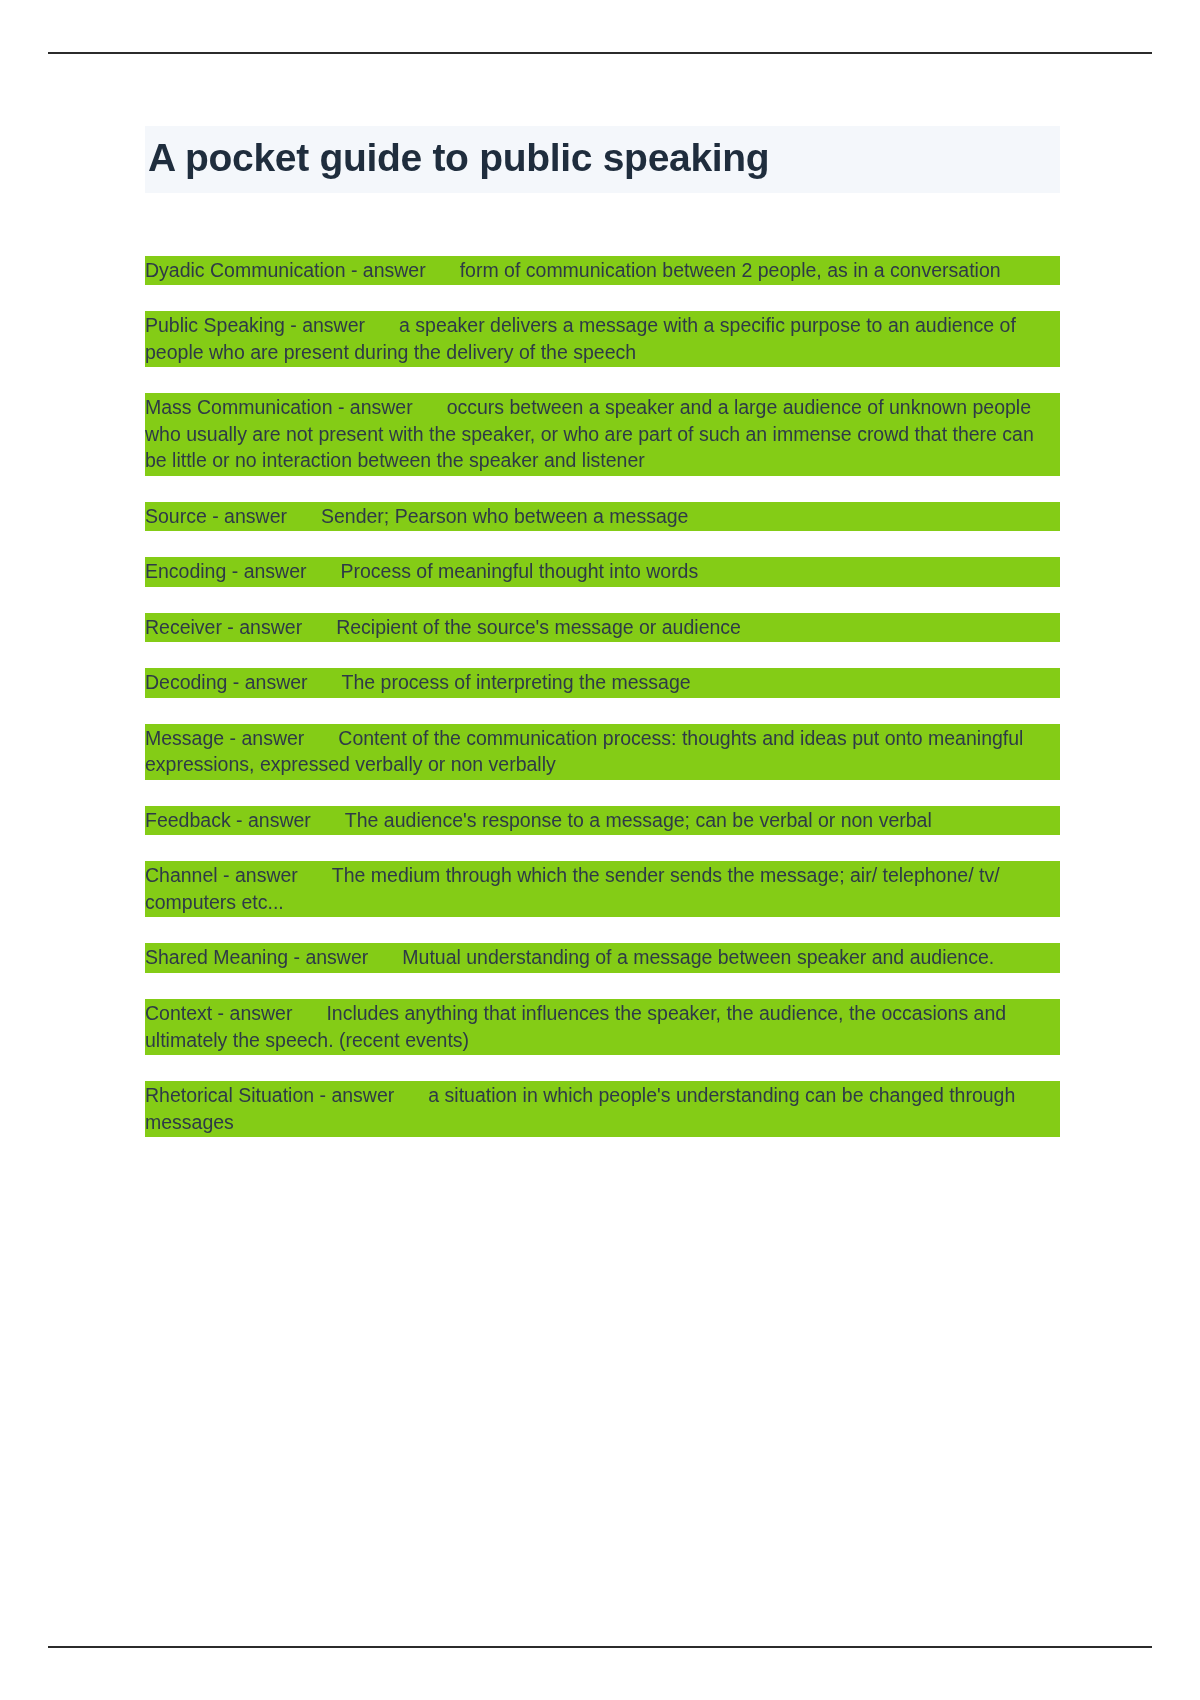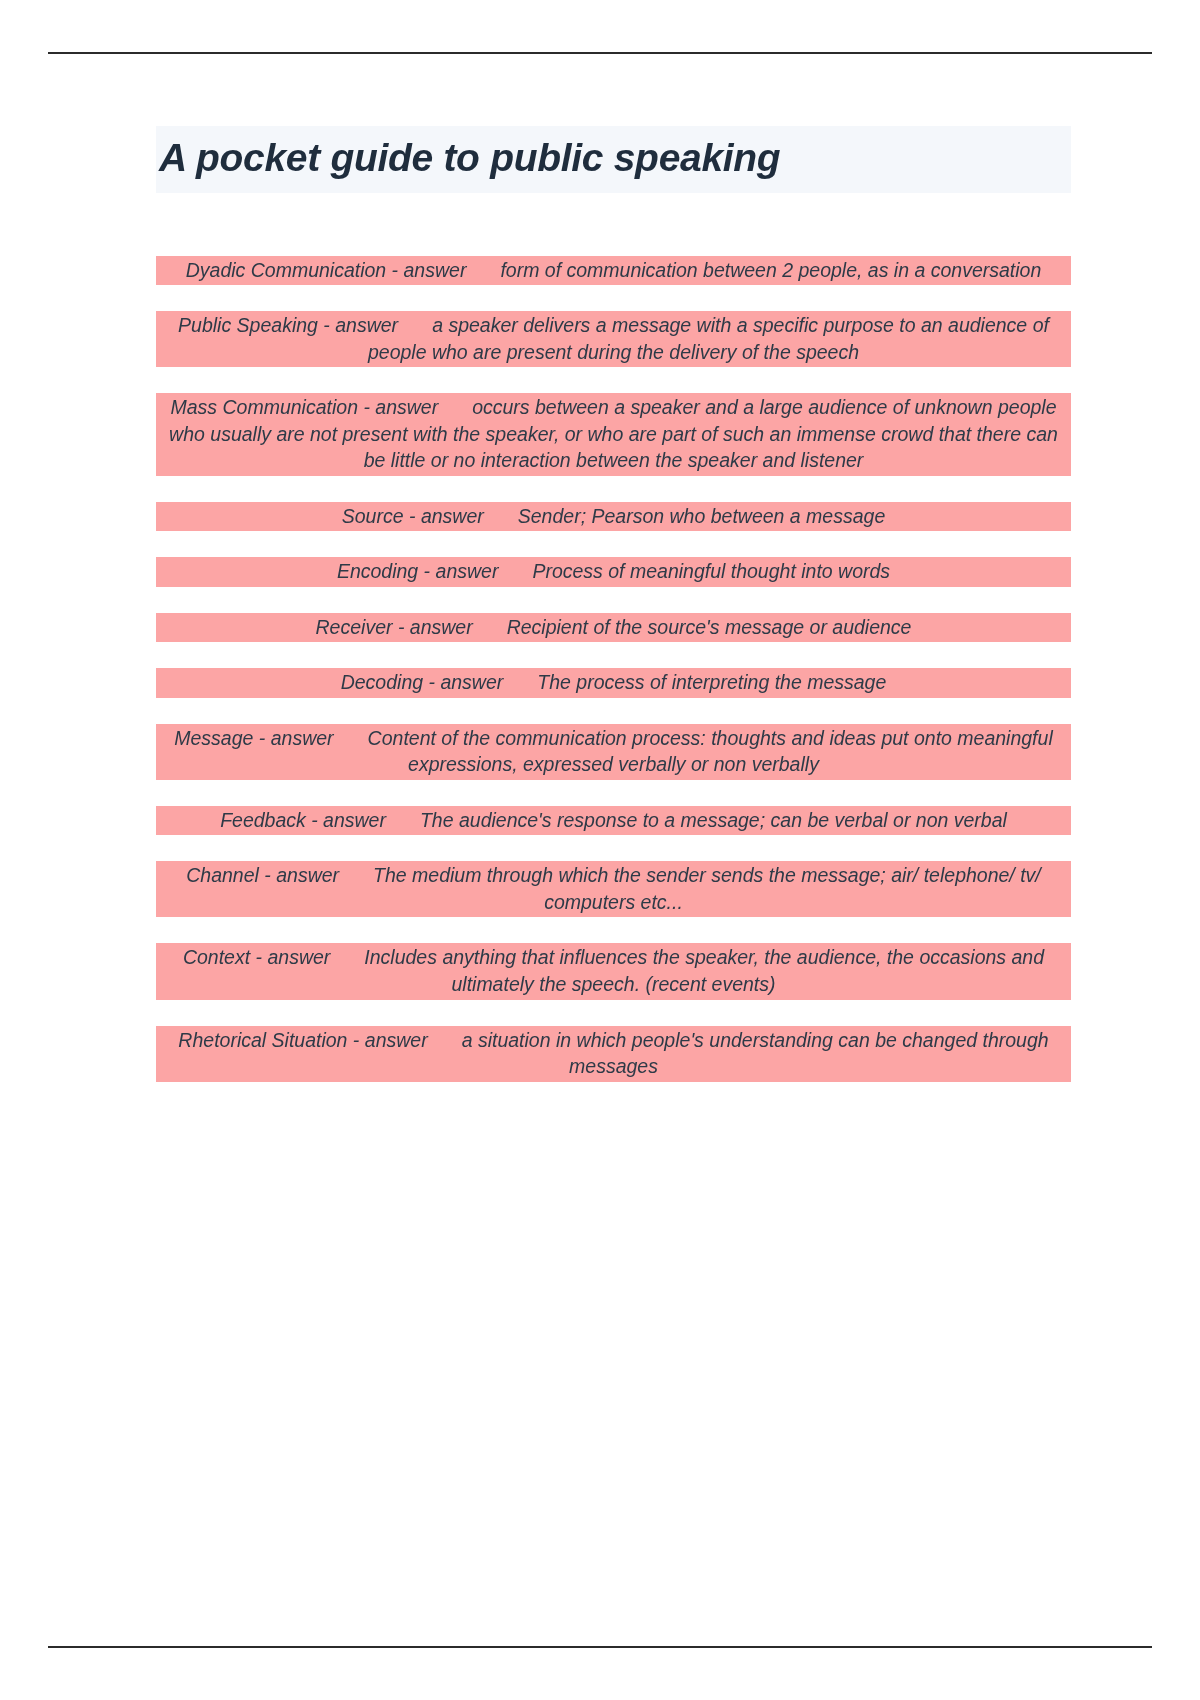--- a/index.html
+++ b/index.html
@@ -25,24 +25,23 @@
     left: 48px;
     right: 48px;
     height: 0;
     border-top: 2px solid #2b2b2b;
   }
   .rule-top { top: 52px; }
   .rule-bottom { top: 1646px; }
 
   .content {
     position: absolute;
-    left: 156px;
+    left: 145px;
     top: 126px;
     width: 915px;
-    font-style: italic;
   }
 
   .doc-title {
     display: inline-block;
     font-size: 39px;
     font-weight: bold;
     color: #1f2d3d;
     background: #f4f7fb;
     letter-spacing: -0.3px;
     line-height: 1.25;
@@ -54,24 +53,23 @@
 
   .qa-list {
     margin-top: 63px;
   }
 
   .qa-item {
     margin-bottom: 26px;
     font-size: 19.5px;
     line-height: 1.36;
     color: #2e3a47;
-    background: #fca5a5;
+    background: #84cc16;
     display: block;
     padding: 1px 0 2px 0;
-    text-align: center;
   }
 
   .qa-item .term {
     color: #2e3a47;
   }
   .qa-item .sep {
     display: inline-block;
     width: 34px;
   }
   .qa-item .ans {
@@ -125,20 +123,23 @@
       </p>
 
       <p class="qa-item">
         <span class="term">Feedback - answer</span><span class="sep"></span><span class="ans">The audience's response to a message; can be verbal or non verbal</span>
       </p>
 
       <p class="qa-item">
         <span class="term">Channel - answer</span><span class="sep"></span><span class="ans">The medium through which the sender sends the message; air/ telephone/ tv/ computers etc...</span>
       </p>
 
+      <p class="qa-item">
+        <span class="term">Shared Meaning - answer</span><span class="sep"></span><span class="ans">Mutual understanding of a message between speaker and audience.</span>
+      </p>
 
       <p class="qa-item">
         <span class="term">Context - answer</span><span class="sep"></span><span class="ans">Includes anything that influences the speaker, the audience, the occasions and ultimately the speech. (recent events)</span>
       </p>
 
       <p class="qa-item">
         <span class="term">Rhetorical Situation - answer</span><span class="sep"></span><span class="ans">a situation in which people's understanding can be changed through messages</span>
       </p>
 
     </div>

